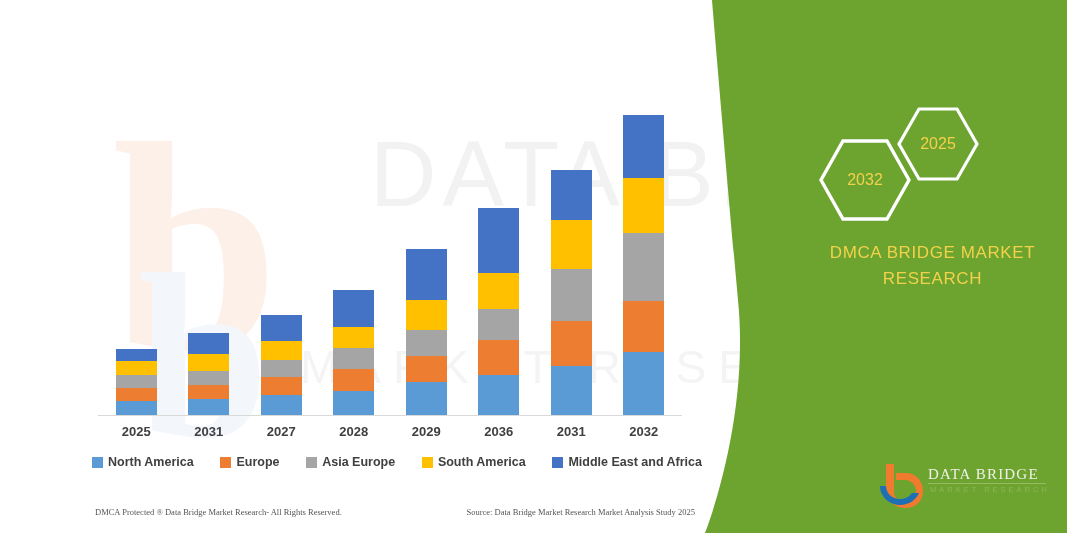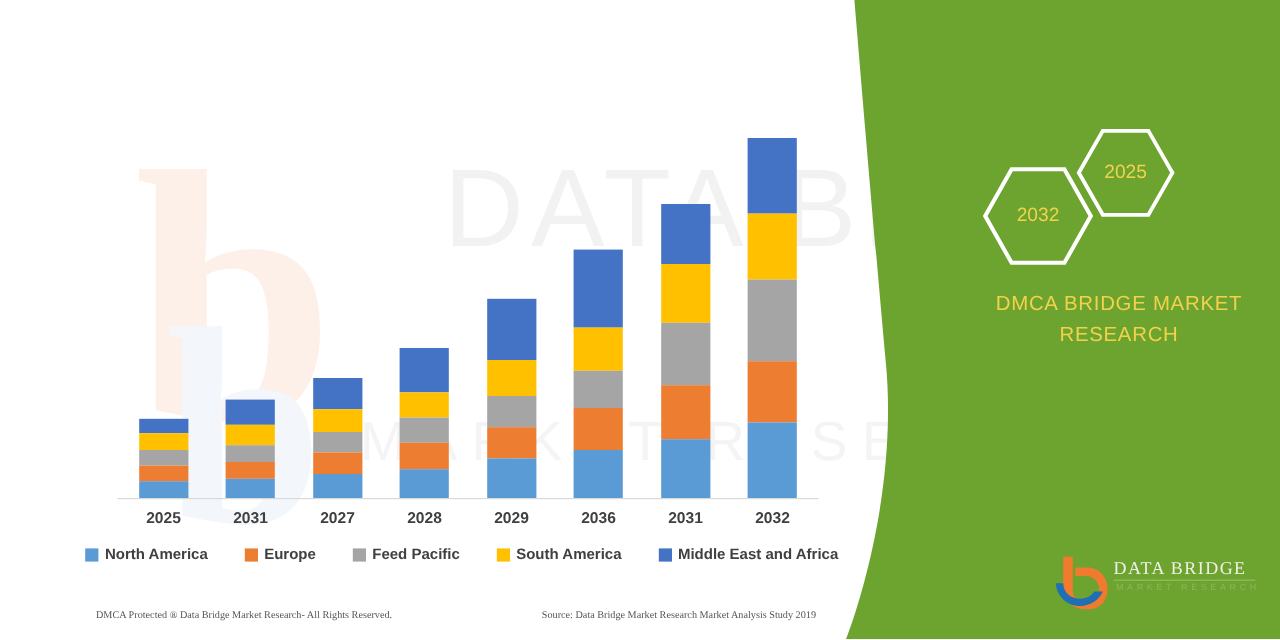--- a/index.html
+++ b/index.html
@@ -62,33 +62,33 @@
     position:absolute;left:100px;top:424px;width:580px;height:20px;
     display:flex;justify-content:space-around;
   }
   .xlabel{
     width:41px;text-align:center;
     font-size:13px;font-weight:bold;color:#404040;
     font-family:"Liberation Sans",sans-serif;
   }
 
   .legend{
-    position:absolute;left:80px;top:455px;width:610px;
-    display:flex;align-items:center;justify-content:center;gap:31px;
+    position:absolute;left:92px;top:455px;width:610px;
+    display:flex;align-items:center;justify-content:space-between;gap:1px;
     white-space:nowrap;
   }
   .leg-item{display:flex;align-items:center;gap:5px;}
   .leg-swatch{width:11px;height:11px;display:inline-block;}
   .leg-label{
     font-size:12.5px;font-weight:bold;color:#404040;
     font-family:"Liberation Sans",sans-serif;
   }
 
   .footer{
-    position:absolute;left:80px;top:507px;width:600px;
+    position:absolute;left:95px;top:507px;width:600px;
     display:flex;justify-content:space-between;
     font-family:"Liberation Serif",serif;
     font-size:8.5px;color:#555;
   }
 
   
   .green-panel{
     position:absolute;left:660px;top:0;width:407px;height:533px;
     overflow:hidden;
   }
@@ -214,35 +214,35 @@
       <div class="leg-item">
         <span class="leg-swatch" style="background: rgb(91, 155, 213);"></span>
         <span class="leg-label">North America</span>
       </div>
       <div class="leg-item">
         <span class="leg-swatch" style="background: rgb(237, 125, 49);"></span>
         <span class="leg-label">Europe</span>
       </div>
       <div class="leg-item">
         <span class="leg-swatch" style="background: rgb(165, 165, 165);"></span>
-        <span class="leg-label">Feed Pacific</span>
+        <span class="leg-label">Asia Europe</span>
       </div>
       <div class="leg-item">
         <span class="leg-swatch" style="background: rgb(255, 192, 0);"></span>
         <span class="leg-label">South America</span>
       </div>
       <div class="leg-item">
         <span class="leg-swatch" style="background: rgb(68, 114, 196);"></span>
         <span class="leg-label">Middle East and Africa</span>
       </div>
     </div>
 
   <div class="footer">
     <div>DMCA Protected ® Data Bridge Market Research-  All Rights Reserved.</div>
-    <div>Source: Data Bridge Market Research  Market Analysis Study 2019</div>
+    <div>Source: Data Bridge Market Research  Market Analysis Study 2025</div>
   </div>
 
   <div class="green-panel">
     <svg width="407" height="533" viewBox="0 0 407 533">
       <path id="gp-path" d="M 52 0 L 407 0 L 407 533 L 45 533 C 45 533 90 420 78 300 C 68 190 52 0 52 0 Z" fill="#6DA32F"></path>
     </svg>
   </div>
 
 
   <div class="hex" style="left:817px;top:137px;width:96px;height:86px;">

